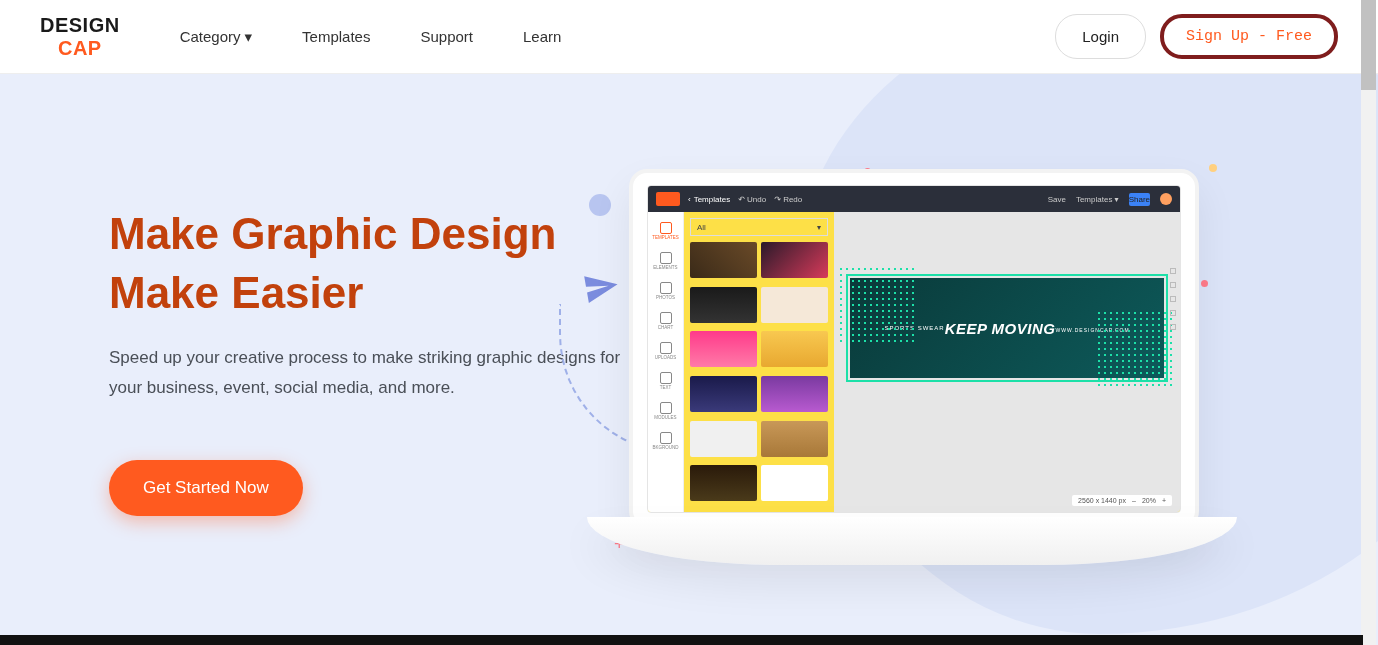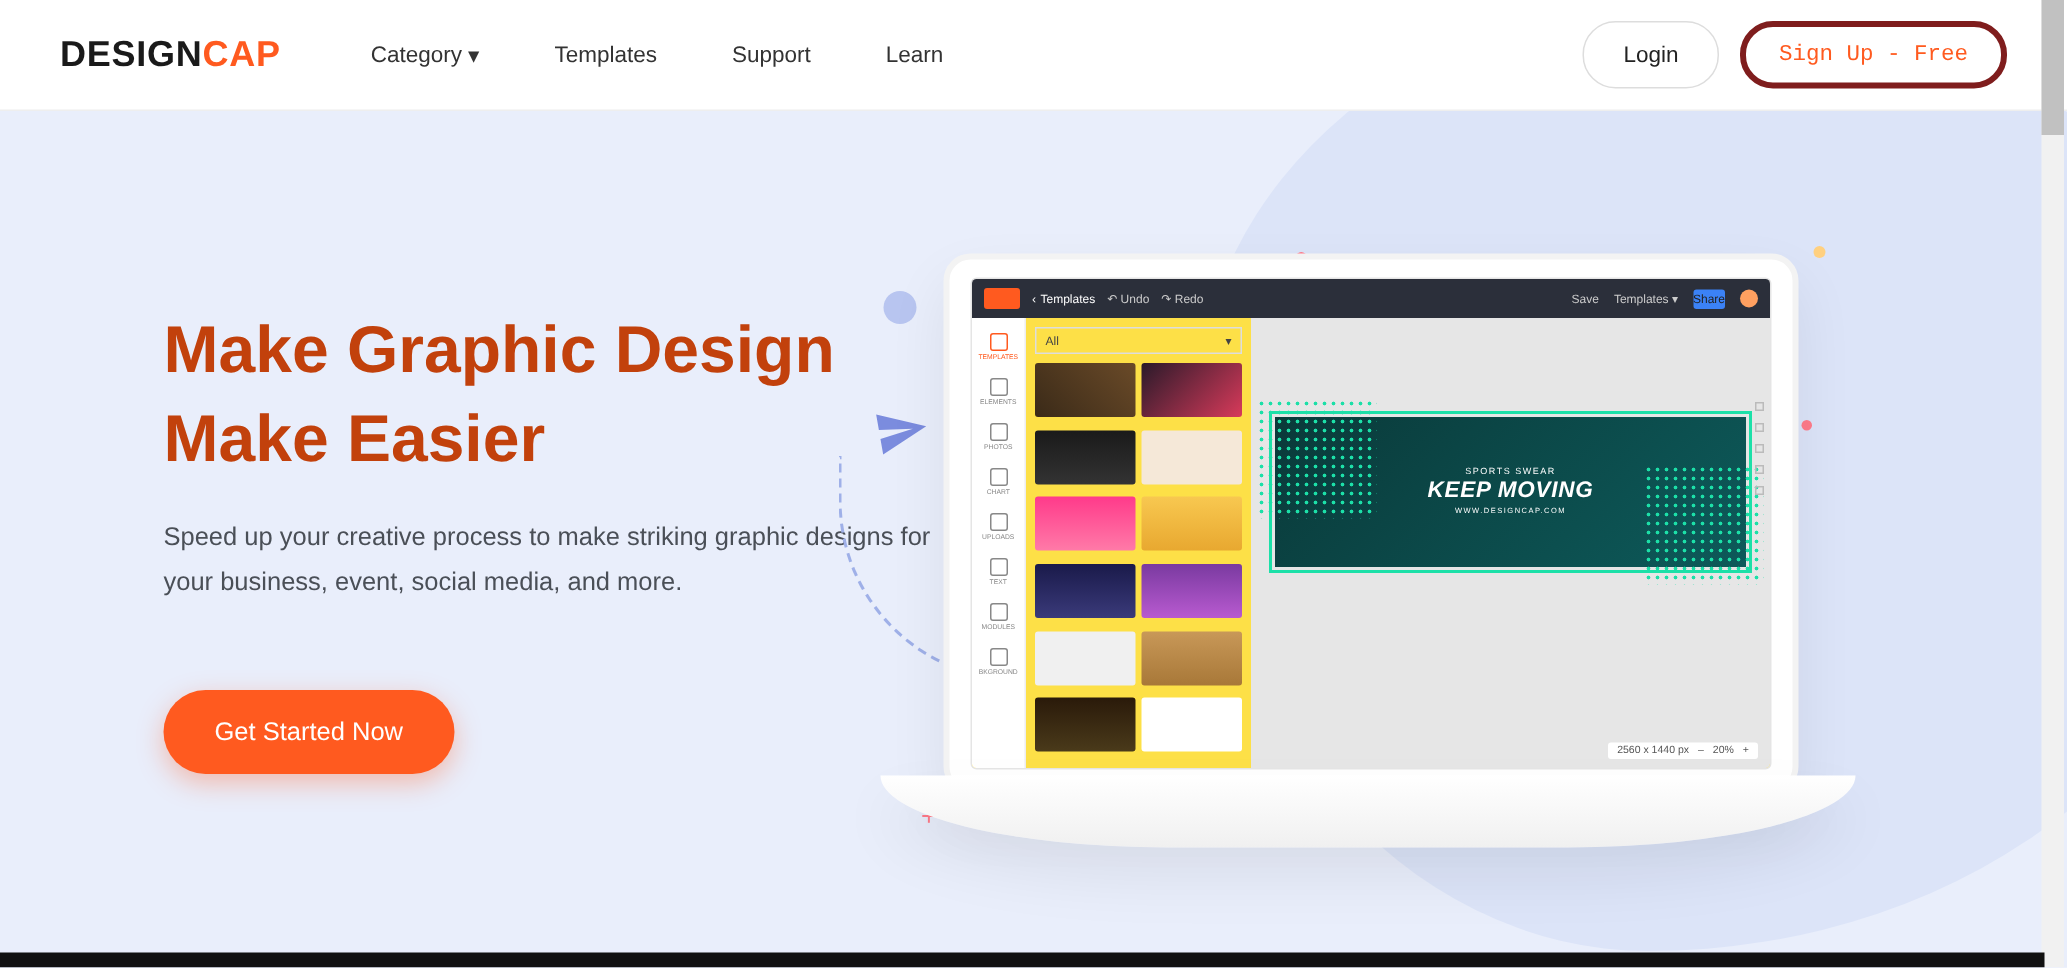--- a/index.html
+++ b/index.html
@@ -1,20 +1,20 @@
 <!DOCTYPE html>
 <html><head>
 <meta charset="utf-8">
 <style>
 * { margin: 0; padding: 0; box-sizing: border-box; }
 body { font-family: -apple-system, BlinkMacSystemFont, "Segoe UI", Helvetica, Arial, sans-serif; background: #fff; width: 1378px; height: 645px; overflow: hidden; position: relative; }
 
 
 .header { height: 74px; display: flex; align-items: center; padding: 0 40px; background: #fff; border-bottom: 1px solid #eee; }
-.logo { display: flex; align-items: center; font-weight: 800; font-size: 24px; letter-spacing: 0.5px; }
+.logo { display: flex; align-items: center; font-weight: 800; font-size: 20px; letter-spacing: 0.5px; flex-direction: column; }
 .logo .design { color: #1a1a1a; }
 .logo .cap { color: #ff5a1f; }
 .nav { display: flex; gap: 50px; margin-left: 60px; }
 .nav-item { color: #333; font-size: 15px; cursor: pointer; display: flex; align-items: center; gap: 4px; }
 .auth { margin-left: auto; display: flex; gap: 14px; }
 .btn-login { border: 1px solid #ddd; border-radius: 22px; padding: 10px 26px; color: #222; font-size: 15px; cursor: pointer; background:#fff; }
 .btn-signup { border: 4px solid #7f1d1d; border-radius: 22px; padding: 10px 22px; color: #ff5a1f; font-size: 15px; cursor: pointer; background:#fff;font-family:Liberation Mono, monospace; }
 
 
 .hero { position: relative; height: 571px; background: #e9eefb; overflow: hidden; }
@@ -41,21 +41,21 @@
 .app-body { flex:1; display:flex; background:#fde047; }
 .rail { width: 36px; background:#fff; border-right:1px solid #eee; display:flex; flex-direction:column; align-items:center; padding-top:4px;}
 .rail-item { width:100%; height:30px; display:flex; flex-direction:column; align-items:center; justify-content:center; gap:1px; font-size:4.5px; color:#888; }
 .rail-item.active { color:#ff5a1f; }
 .rail-ico { width:12px; height:12px; border:1px solid currentColor; border-radius:2px; }
 .tpl-col { width: 150px; display:flex; flex-direction:column; }
 .sel { margin: 6px; height: 18px; border:1px solid #ddd; display:flex; align-items:center; padding:0 6px; font-size:8px; justify-content:space-between; color:#444;}
 .grid { flex:1; display:grid; grid-template-columns:1fr 1fr; gap:4px; padding:0 6px 6px; overflow:hidden;}
 .thumb { height: 36px; border-radius:2px; }
 .canvas-area { flex:1; background:#e6e6e6; position:relative; }
-.canvas { position:absolute; left:16px; top:66px; right:16px; height:100px; background:linear-gradient(135deg,#0a3a3a,#0d5a5a); display:flex; flex-direction:column; align-items:center; justify-content:center; color:#fff;}
+.canvas { position:absolute; left:16px; top:66px; right:16px; height:100px; background:linear-gradient(135deg,#0a3a3a,#0d5a5a); display:flex; flex-direction:row; align-items:center; justify-content:center; color:#fff;}
 .canvas::before, .canvas::after { content:''; position:absolute; width:80px; height:80px; background:radial-gradient(circle,#1ce0a8 1px,transparent 1.5px); background-size:6px 6px; }
 .canvas::before{left:-12px; top:-12px;}
 .canvas::after{right:-12px; bottom:-12px;}
 .sw { font-size:6px; letter-spacing:1px;}
 .km { font-size:15px; font-weight:800; font-style:italic; letter-spacing:0.5px;}
 .url { font-size:5px; letter-spacing:1px; margin-top:3px;}
 .canvas-frame { position:absolute; left:12px; top:62px; right:12px; height:108px; border:2px solid #1ce0a8;}
 .right-dots{position:absolute; right:4px; top:56px; display:flex; flex-direction:column; gap:8px;}
 .rd{width:6px;height:6px;border:1px solid #bbb;}
 .zoombar{position:absolute; bottom:6px; right:8px; background:#fff; padding:2px 6px; font-size:7px; color:#555; display:flex; gap:6px; border-radius:2px;}

